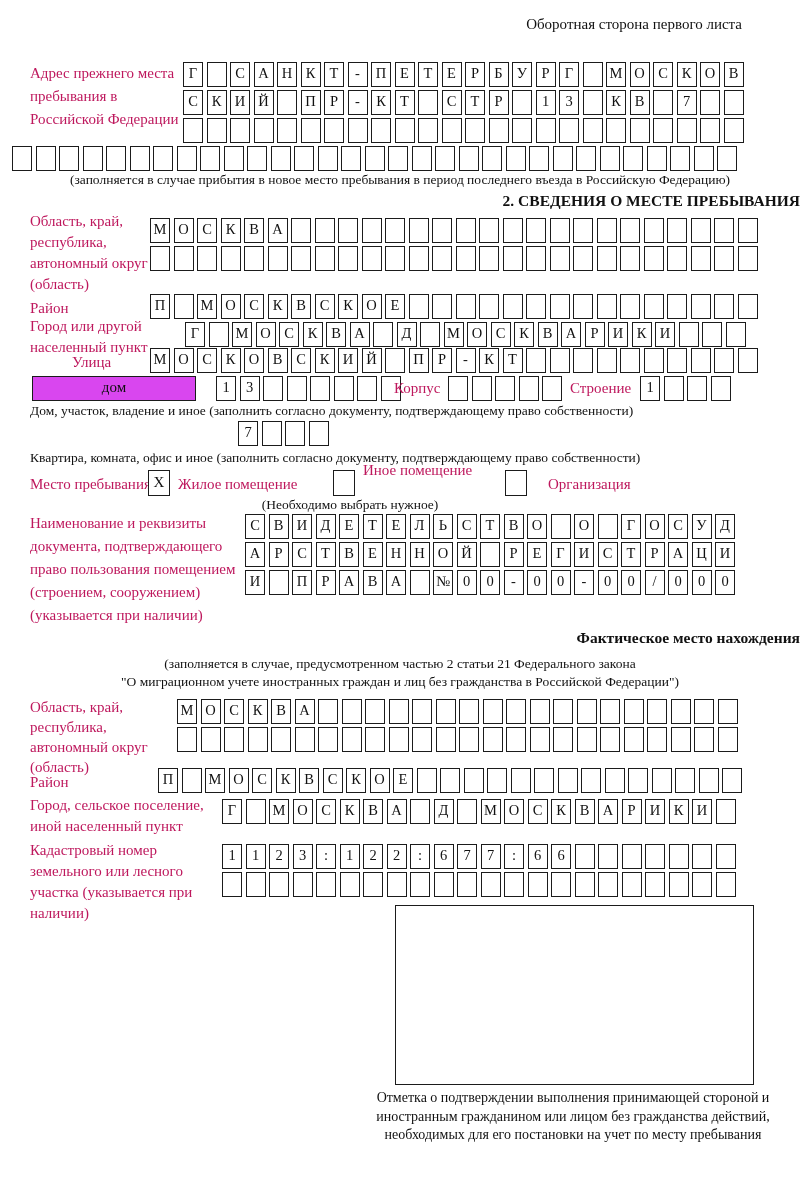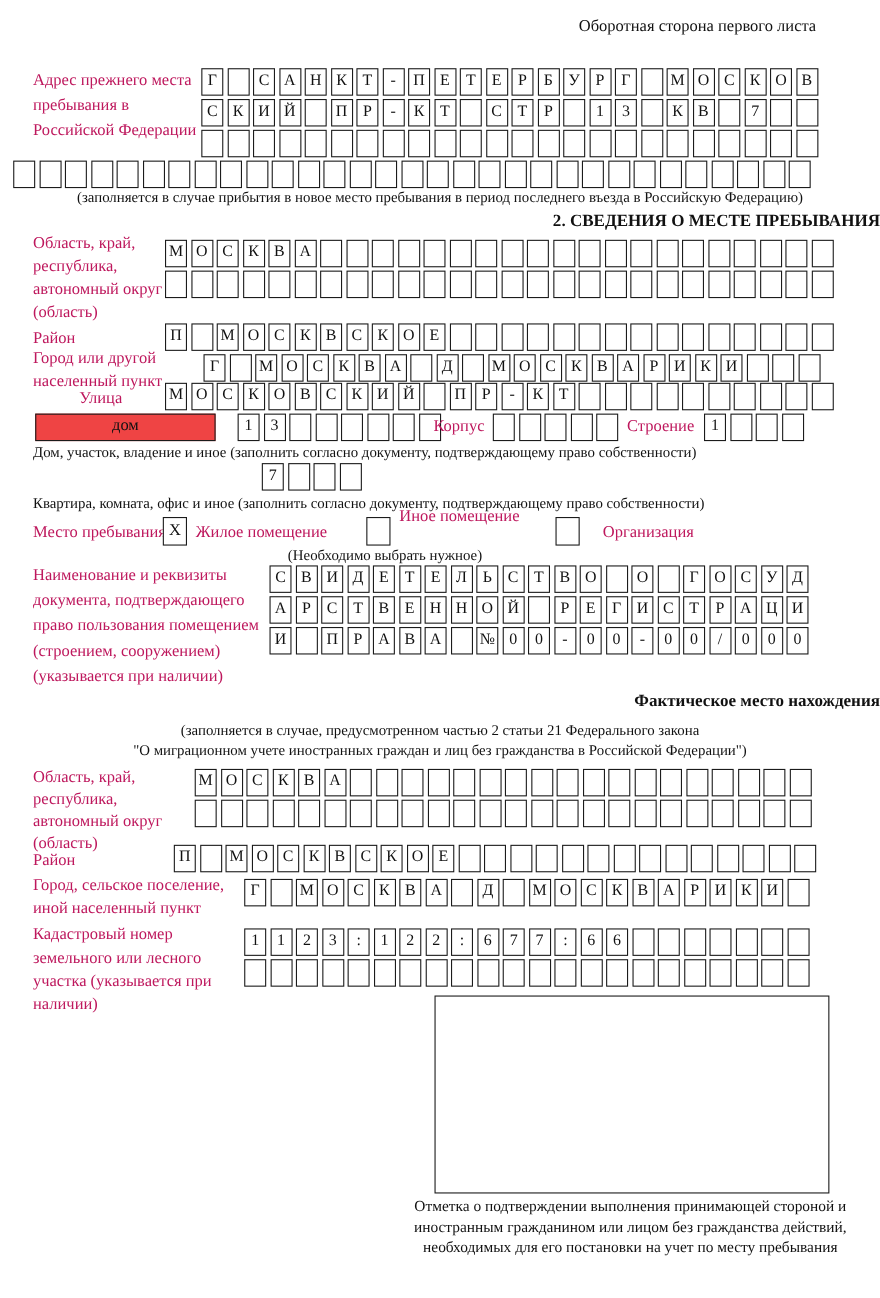--- a/index.html
+++ b/index.html
@@ -13,21 +13,21 @@
   .note{position:absolute;font-size:13.5px;color:#111;}
   .note.centered{left:0;right:0;text-align:center;}
   .grid{position:absolute;white-space:nowrap;}
   .cell{
     display:inline-block;box-sizing:border-box;width:20px;height:25px;
     border:1.5px solid #1b1b1b;margin-right:3.5px;text-align:center;
     font-size:14.5px;line-height:21px;vertical-align:top;background:#fff;
   }
   .wide-box{
     position:absolute;box-sizing:border-box;height:25px;border:1.5px solid #1b1b1b;
-    text-align:center;font-size:15px;line-height:21px;background:#ef4444;
+    text-align:center;font-size:15px;line-height:21px;background:#d946ef;
   }
   .checkbox{
     position:absolute;box-sizing:border-box;width:22px;height:26px;border:1.5px solid #1b1b1b;
     text-align:center;font-size:15px;line-height:23px;background:#fff;
   }
   .stamp-box{position:absolute;left:395px;top:905px;width:357px;height:178px;border:1.7px solid #1b1b1b;background:#fff;}
   .stamp-note{position:absolute;left:373px;top:1089px;width:400px;text-align:center;font-size:14px;line-height:18.5px;}
 </style>
 </head>
 <body>

